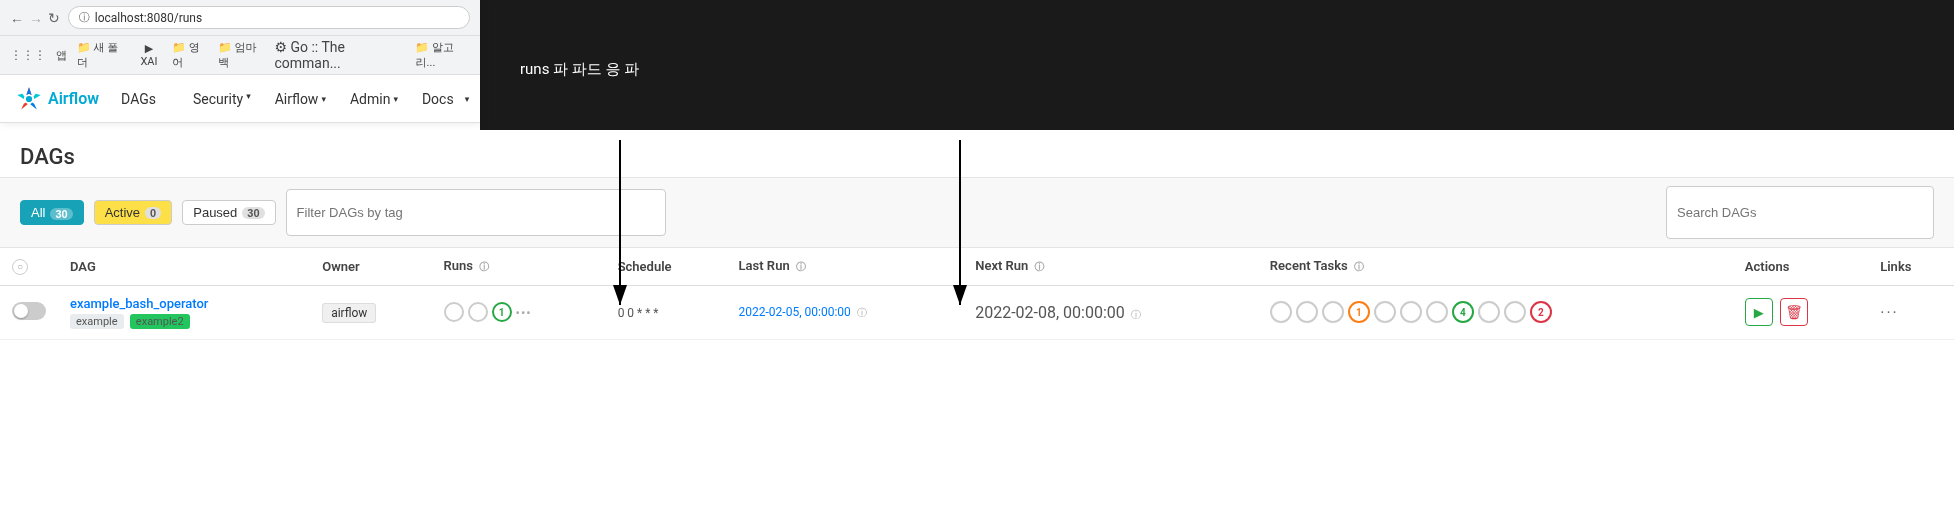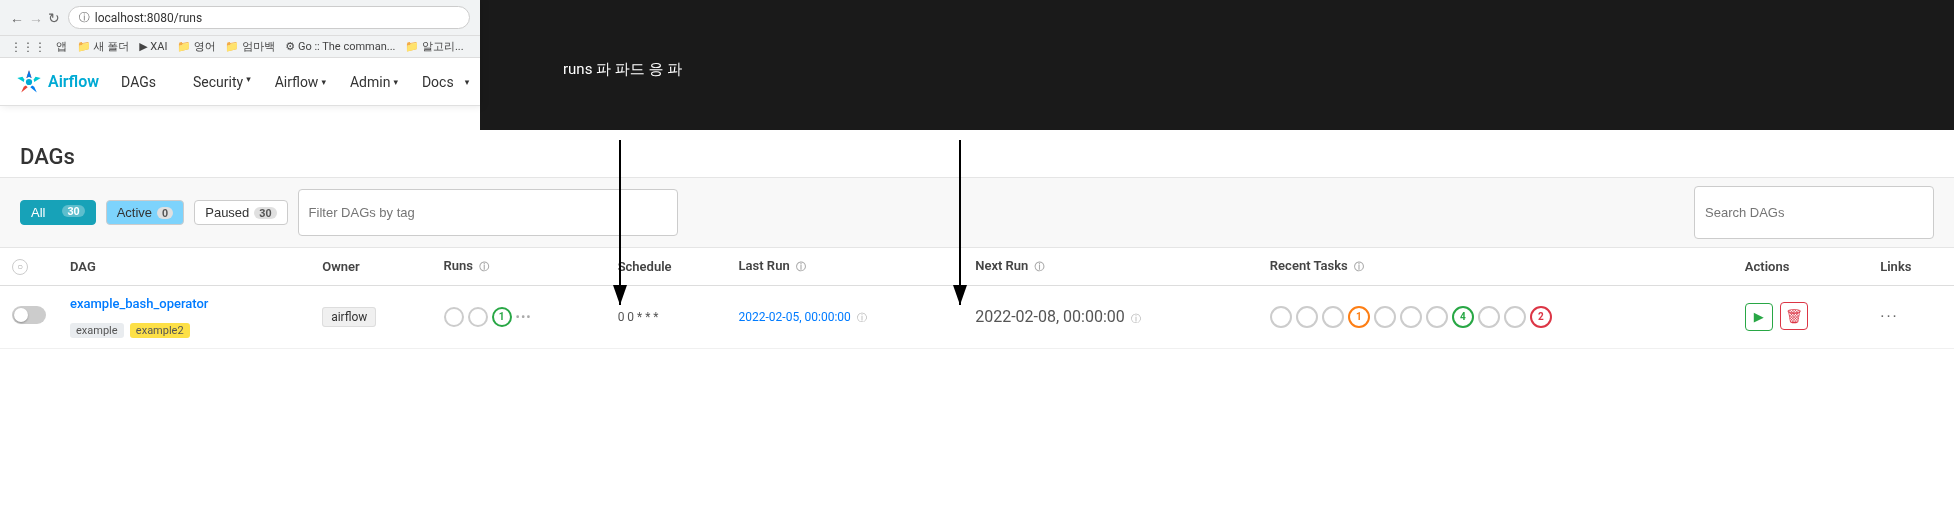--- a/index.html
+++ b/index.html
@@ -106,21 +106,21 @@
       </div>
     </div>
 
     <div style="background:#f1f3f4;padding:3px 10px;border-bottom:1px solid #ddd;display:flex;align-items:center;gap:10px;overflow:hidden;">
       <span style="font-size:12px;color:#555;">⋮⋮⋮</span>
       <span style="font-size:11px;color:#444;">앱</span>
       <span style="font-size:11px;color:#444;">📁 새 폴더</span>
       <span style="font-size:11px;color:#444;text-align:center;">▶ XAI</span>
       <span style="font-size:11px;color:#444;">📁 영어</span>
       <span style="font-size:11px;color:#444;">📁 엄마백</span>
-      <span style="font-size:11px;color:#444;">⚙ Go :: The comman...</span>
+      <span style="font-size:14px;color:#444;">⚙ Go :: The comman...</span>
       <span style="font-size:11px;color:#444;">📁 알고리...</span>
     </div>
 
     <div style="background:white;border-bottom:1px solid #e0e0e0;padding:0 16px;display:flex;align-items:center;height:48px;gap:20px;">
       <div style="display:flex;align-items:center;gap:6px;cursor:pointer;">
 
         <svg width="26" height="26" viewBox="0 0 100 100">
           <polygon points="50,5 60,35 50,30 40,35" fill="#E84234"></polygon>
           <polygon points="95,35 70,50 68,40 75,30" fill="#00C7D4"></polygon>
           <polygon points="80,90 55,70 62,63 70,68" fill="#017CEE"></polygon>
@@ -144,49 +144,49 @@
         <span>Admin</span>
         <span style="font-size:9px;">▾</span>
       </div>
       <div style="font-size:14px;color:#333;cursor:pointer;padding:14px 2px;display:flex;align-items:center;gap:11px;">
         <span>Docs</span>
         <span style="font-size:9px;">▾</span>
       </div>
     </div>
   </div>
 
-  <div style="position:absolute;top:60px;left:520px;color:white;font-size:15px;z-index:10;margin-left:43px;">
+  <div style="position:absolute;top:60px;left:520px;color:white;font-size:15px;z-index:10;">
     <span>runs 파 파드 응 파</span>
   </div>
 
   <div class="dag-content">
 
     <div class="dag-header-row">
       <h1 style="font-size:22px;font-weight:500;color:#333;">DAGs</h1>
     </div>
 
     <div class="filter-controls">
-      <button style="background:#17a2b8;color:white;border:1px solid #17a2b8;border-radius:4px;padding:4px 10px;cursor:pointer;font-size:13px;display:flex;align-items:flex-start;gap:17px;">
+      <button style="background:#17a2b8;color:white;border:1px solid #17a2b8;border-radius:4px;padding:4px 10px;cursor:pointer;font-size:13px;display:flex;align-items:flex-end;gap:5px;">
         <span>All</span>
         <span style="background:rgba(255,255,255,0.3);border-radius:10px;padding:0 5px;font-size:11px;font-weight:bold;">30</span>
       </button>
 
-      <button style="background:#7dd3fc;color:#333;border:1px solid #ccc;border-radius:4px;padding:4px 10px;cursor:pointer;font-size:13px;display:flex;align-items:center;gap:5px;">
+      <button style="background:#fde047;color:#333;border:1px solid #ccc;border-radius:4px;padding:4px 10px;cursor:pointer;font-size:13px;display:flex;align-items:center;gap:5px;">
         <span>Active</span>
         <span style="background:#e0e0e0;border-radius:10px;padding:0 5px;font-size:11px;font-weight:bold;color:#555;">0</span>
       </button>
 
       <button style="background:white;color:#333;border:1px solid #ccc;border-radius:4px;padding:4px 10px;cursor:pointer;font-size:13px;display:flex;align-items:center;gap:5px;">
         <span>Paused</span>
         <span style="background:#e0e0e0;border-radius:10px;padding:0 5px;font-size:11px;font-weight:bold;color:#555;">30</span>
       </button>
 
       <input style="flex: 1 1 0%; max-width: 380px; border: 1px solid rgb(204, 204, 204); border-radius: 4px; padding: 15px 10px; font-size: 13px; color: rgb(153, 153, 153);" placeholder="Filter DAGs by tag">
 
-      <input style="margin-left: auto; width: 240px; border: 1px solid rgb(204, 204, 204); border-radius: 4px; padding: 18px 10px; font-size: 13px; color: #6d28d9;" placeholder="Search DAGs">
+      <input style="margin-left: auto; width: 268px; border: 1px solid rgb(204, 204, 204); border-radius: 4px; padding: 18px 10px; font-size: 13px; color: #6d28d9;" placeholder="Search DAGs">
     </div>
 
     <table class="dag-table">
       <thead>
         <tr>
           <th style="width:40px;">
             <span style="width:16px;height:16px;border:1px solid #ccc;border-radius:50%;display:inline-flex;align-items:center;justify-content:center;font-size:10px;color:#aaa;">○</span>
           </th>
           <th>
             <span>DAG</span>
@@ -226,22 +226,22 @@
 
           <td>
             <div style="width:34px;height:18px;background:#ccc;border-radius:9px;position:relative;cursor:pointer;display:inline-block;">
               <div style="width:14px;height:14px;background:white;border-radius:50%;position:absolute;top:2px;left:2px;box-shadow:0 1px 2px rgba(0,0,0,0.3);"></div>
             </div>
           </td>
 
           <td>
             <a href="#" style="color:#007bff;text-decoration:none;font-size:13px;font-weight:500;">example_bash_operator</a>
             <br>
-            <span style="display:inline-block;background:#e9ecef;color:#555;border-radius:3px;padding:1px 6px;font-size:11px;margin-top:12px;cursor:pointer;">example</span>
-            <span style="display:inline-block;background:#fde047;color:#555;border-radius:3px;padding:1px 6px;font-size:11px;margin-top:3px;margin-left:3px;cursor:pointer;">example2</span>
+            <span style="display:inline-block;background:#e9ecef;color:#555;border-radius:3px;padding:1px 6px;font-size:11px;margin-top:3px;cursor:pointer;">example</span>
+            <span style="display:inline-block;background:#22c55e;color:#555;border-radius:3px;padding:1px 6px;font-size:11px;margin-top:3px;margin-left:3px;cursor:pointer;">example2</span>
           </td>
 
           <td>
             <span style="background:#f0f0f0;border:1px solid #ddd;border-radius:3px;padding:2px 8px;font-size:12px;color:#333;">airflow</span>
           </td>
 
           <td>
             <div style="display:flex;align-items:center;gap:4px;">
               <div style="width:20px;height:20px;border-radius:50%;border:2px solid #ccc;background:white;"></div>
               <div style="width:20px;height:20px;border-radius:50%;border:2px solid #ccc;background:white;"></div>

